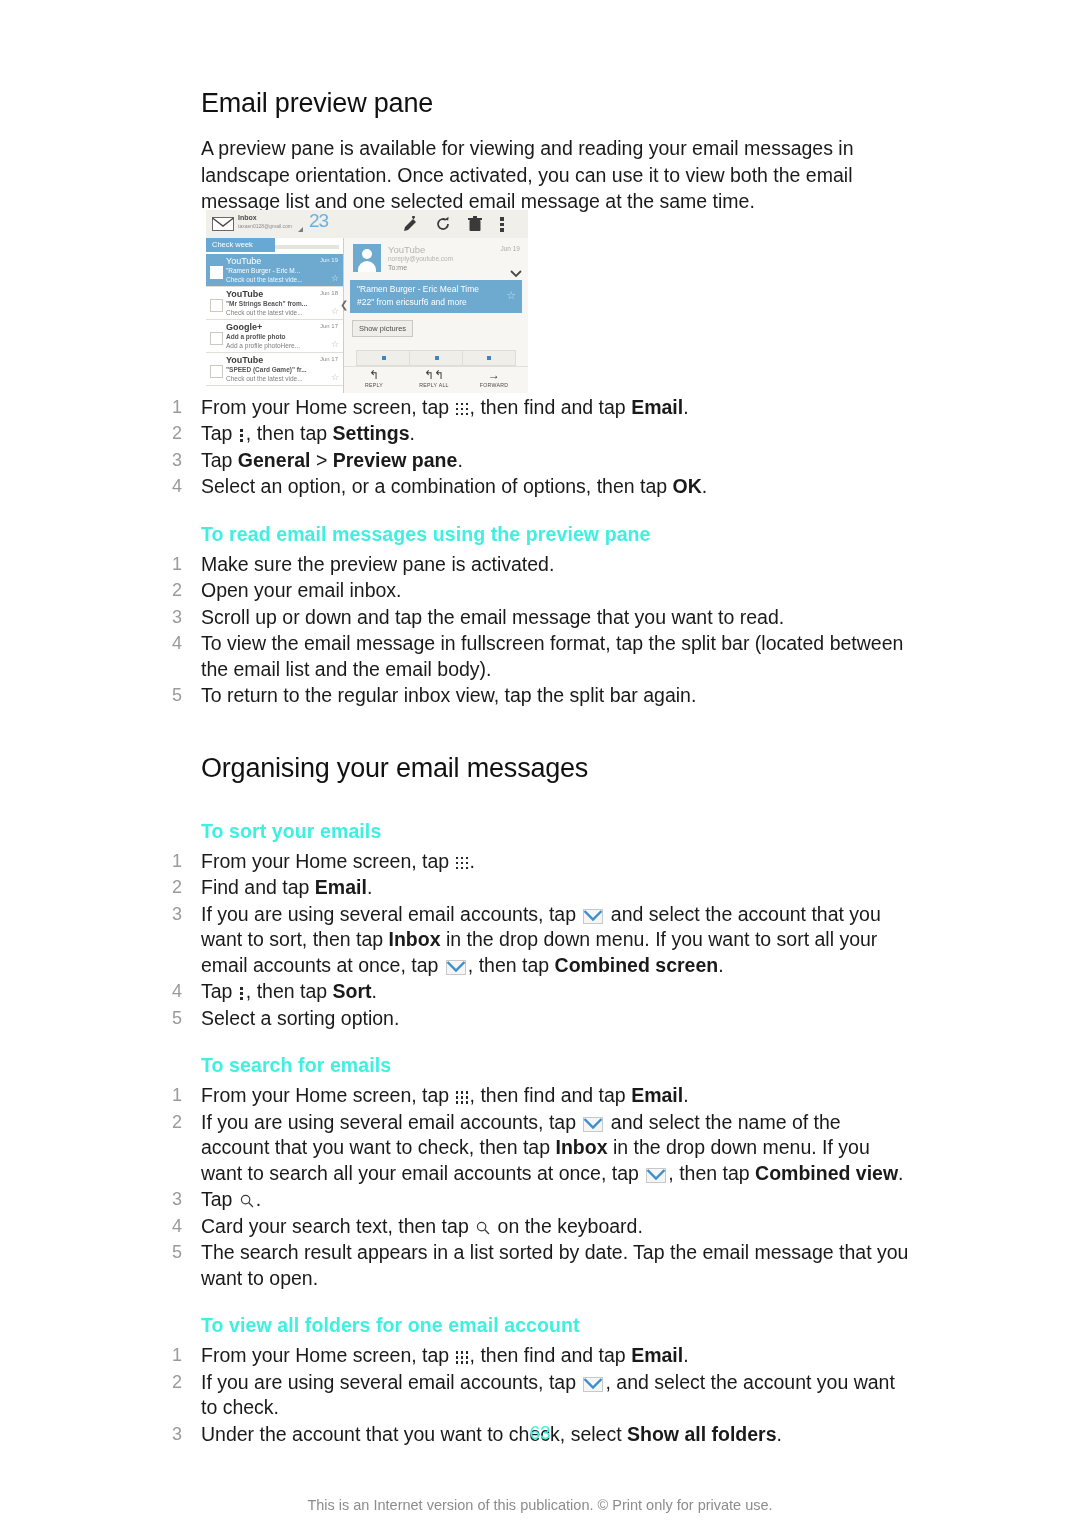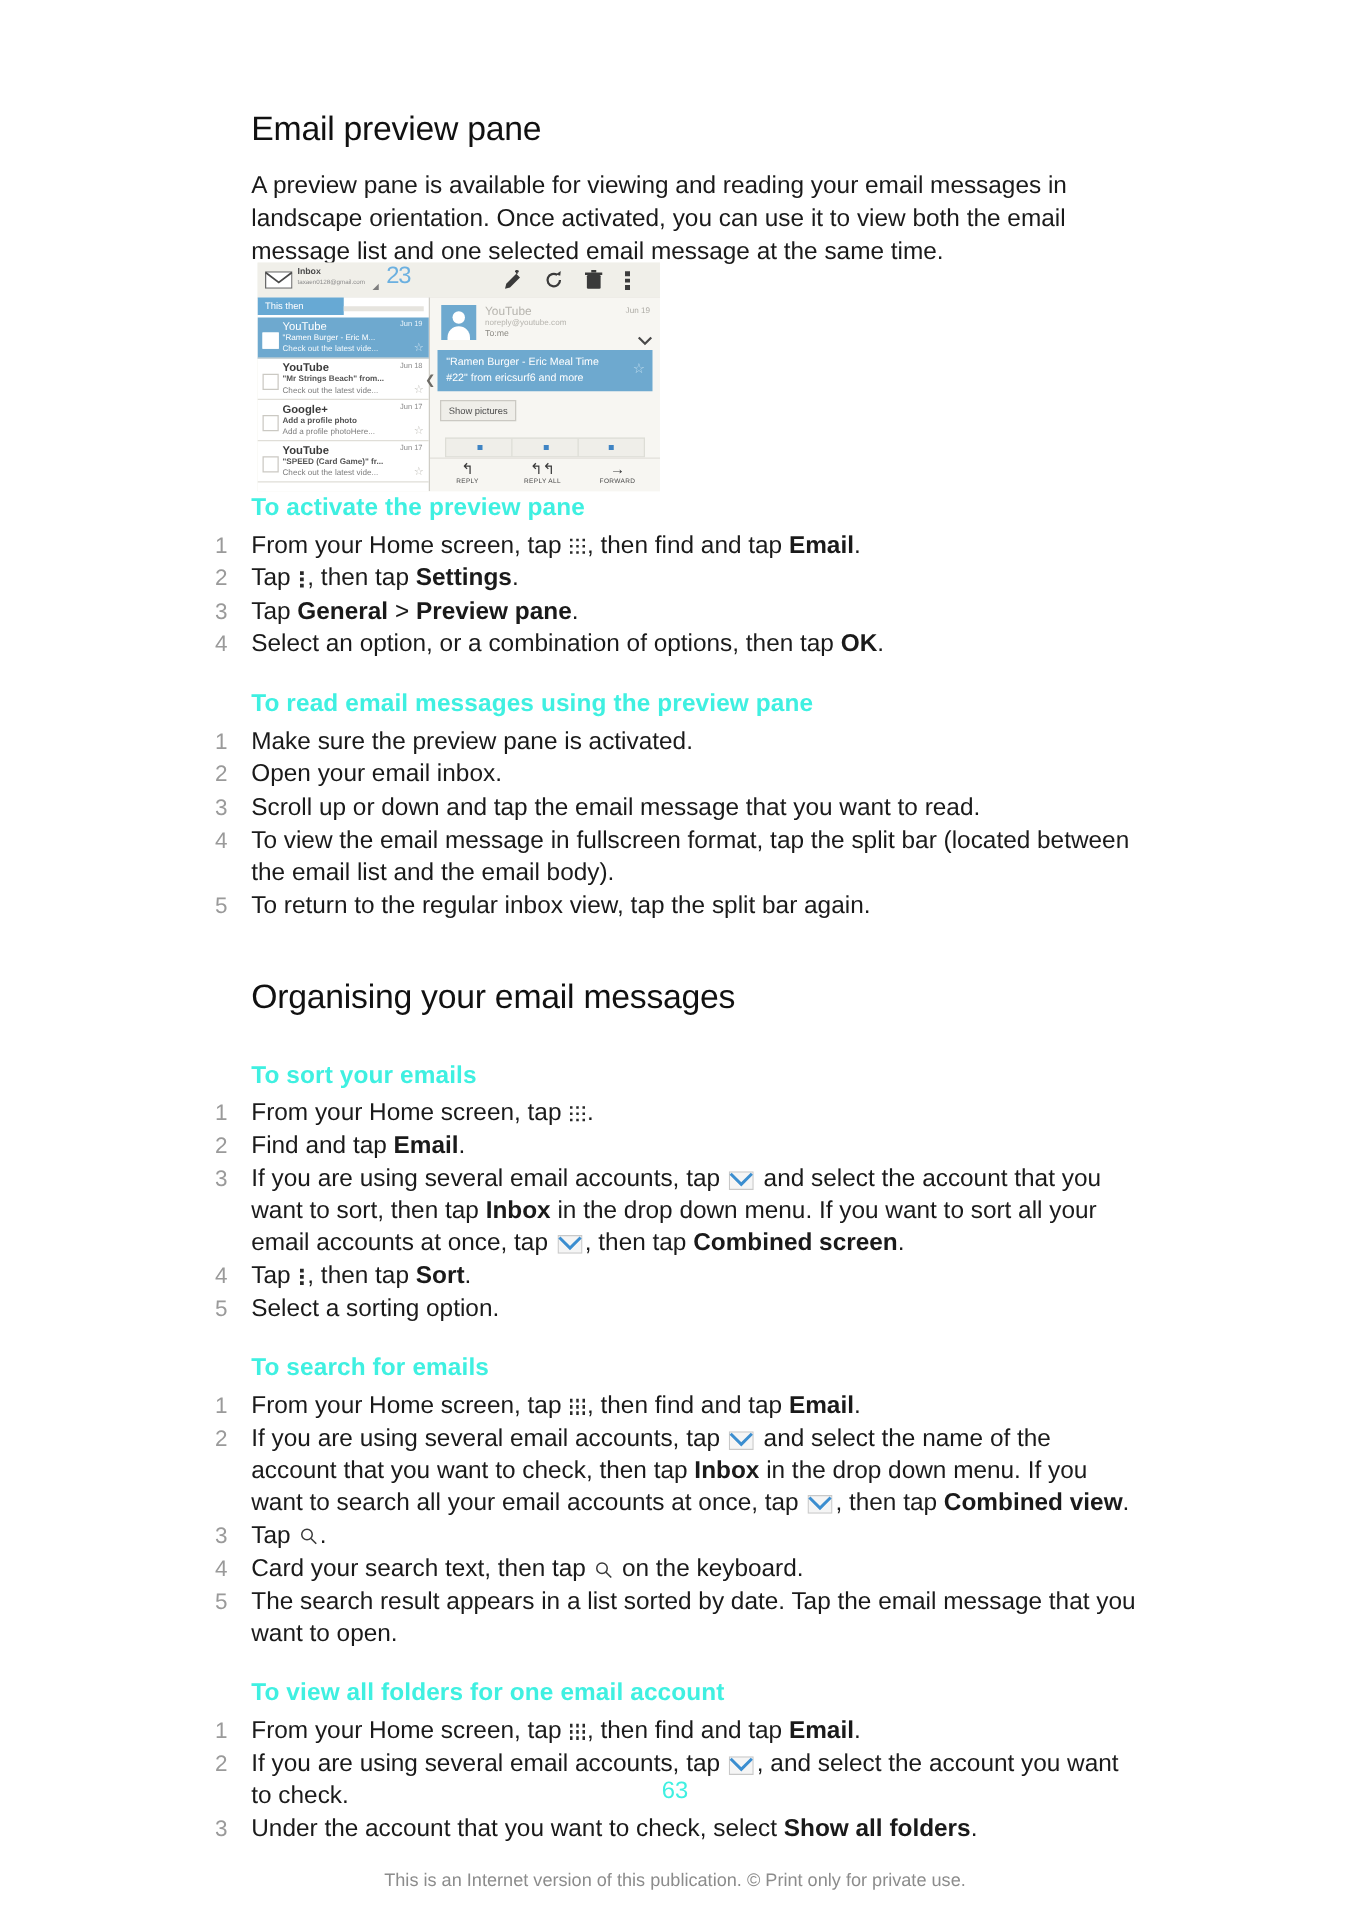--- a/index.html
+++ b/index.html
@@ -368,21 +368,20 @@
 
 <div class="page">
 
   <div class="content">
 
     <h1 class="doc-h1">Email preview pane</h1>
     <p class="body-text">A preview pane is available for viewing and reading your email messages in landscape orientation. Once activated, you can use it to view both the email message list and one selected email message at the same time.</p>
 
     <div style="height:180px"></div>
 
-    <h2 class="sub-h">To activate the preview pane</h2>
     <ol class="steps">
         <li><span class="num">1</span><span>From your Home screen, tap </span><span class="ic ic-grid"><i style="left: 0px; top: 0px;"></i><i style="left: 5px; top: 0px;"></i><i style="left: 10px; top: 0px;"></i><i style="left: 0px; top: 5px;"></i><i style="left: 5px; top: 5px;"></i><i style="left: 10px; top: 5px;"></i><i style="left: 0px; top: 10px;"></i><i style="left: 5px; top: 10px;"></i><i style="left: 10px; top: 10px;"></i></span><span>, then find and tap </span><b>Email</b><span>.</span></li>
         <li><span class="num">2</span><span>Tap </span><span class="ic ic-dots"><i></i><i></i><i></i></span><span>, then tap </span><b>Settings</b><span>.</span></li>
         <li><span class="num">3</span><span>Tap </span><b>General</b><span> &gt; </span><b>Preview pane</b><span>.</span></li>
         <li><span class="num">4</span><span>Select an option, or a combination of options, then tap </span><b>OK</b><span>.</span></li>
       </ol>
 
     <div class="spacer-sub"></div>
 
     <h2 class="sub-h">To read email messages using the preview pane</h2>
@@ -482,21 +481,21 @@
           </svg>
       </span>
       <span class="ph-ic-more">
           <i></i>
           <i></i>
           <i></i>
         </span>
     </div>
 
     <div class="ph-left">
-      <div class="ph-weektab">This then</div>
+      <div class="ph-weektab">Check week</div>
       <div class="ph-weekline"></div>
       <div id="ph-rows">
           <div class="ph-row sel" style="top: 16px;">
             <span class="cb"></span>
             <span class="sender">YouTube</span>
             <span class="date">Jun 19</span>
             <span class="subj">"Ramen Burger - Eric M...</span>
             <span class="snip">Check out the latest vide...</span>
             <span class="star">☆</span>
           </div>

